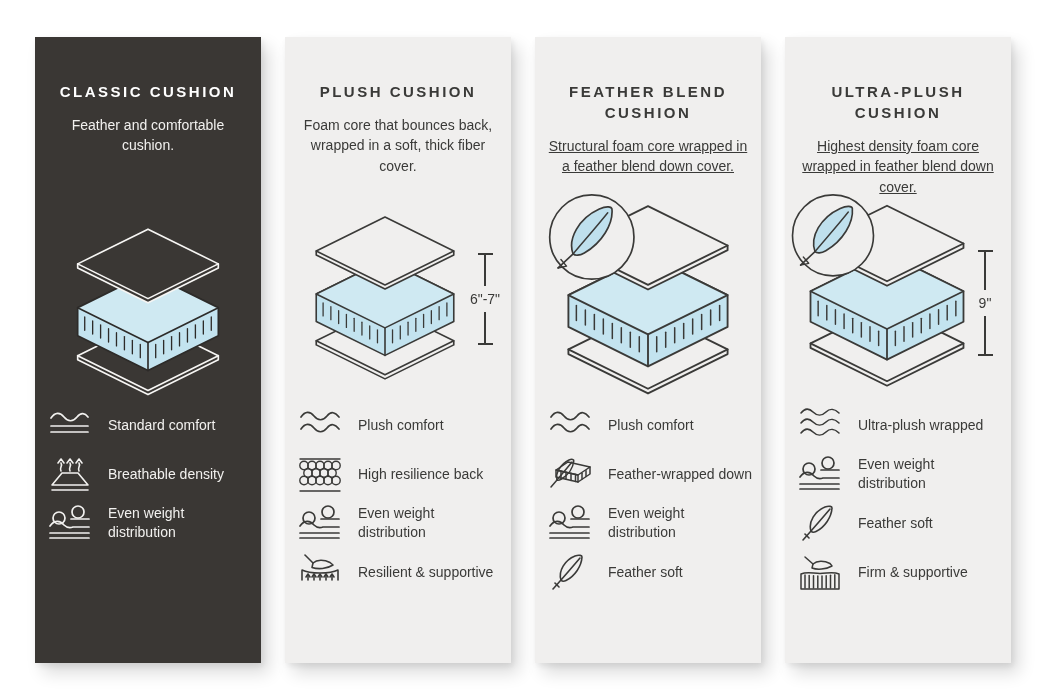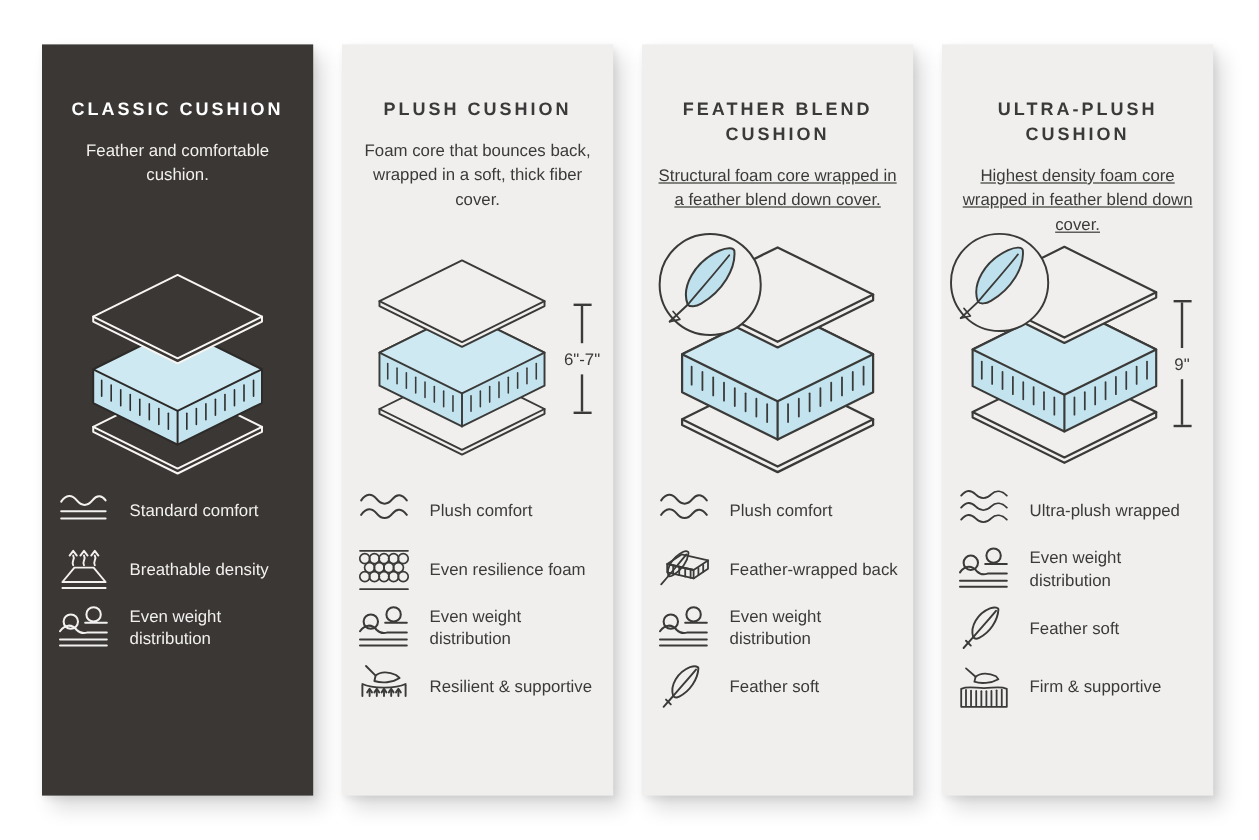--- a/index.html
+++ b/index.html
@@ -271,21 +271,21 @@
               </svg>
             </span>
           <span class="flabel">Plush comfort</span>
         </li>
         <li class="feature">
           <span class="ficon">
               <svg viewBox="0 0 46 40">
                 <use href="#i-cells"></use>
               </svg>
             </span>
-          <span class="flabel">Even resilience foam</span>
+          <span class="flabel">High resilience back</span>
         </li>
         <li class="feature">
           <span class="ficon">
               <svg viewBox="0 0 46 40">
                 <use href="#i-evenweight"></use>
               </svg>
             </span>
           <span class="flabel">Even weight distribution</span>
         </li>
         <li class="feature">
@@ -316,21 +316,21 @@
               </svg>
             </span>
           <span class="flabel">Plush comfort</span>
         </li>
         <li class="feature">
           <span class="ficon">
               <svg viewBox="0 0 46 40">
                 <use href="#i-featherfoam"></use>
               </svg>
             </span>
-          <span class="flabel">Feather-wrapped back</span>
+          <span class="flabel">Feather-wrapped down</span>
         </li>
         <li class="feature">
           <span class="ficon">
               <svg viewBox="0 0 46 40">
                 <use href="#i-evenweight"></use>
               </svg>
             </span>
           <span class="flabel">Even weight distribution</span>
         </li>
         <li class="feature">

